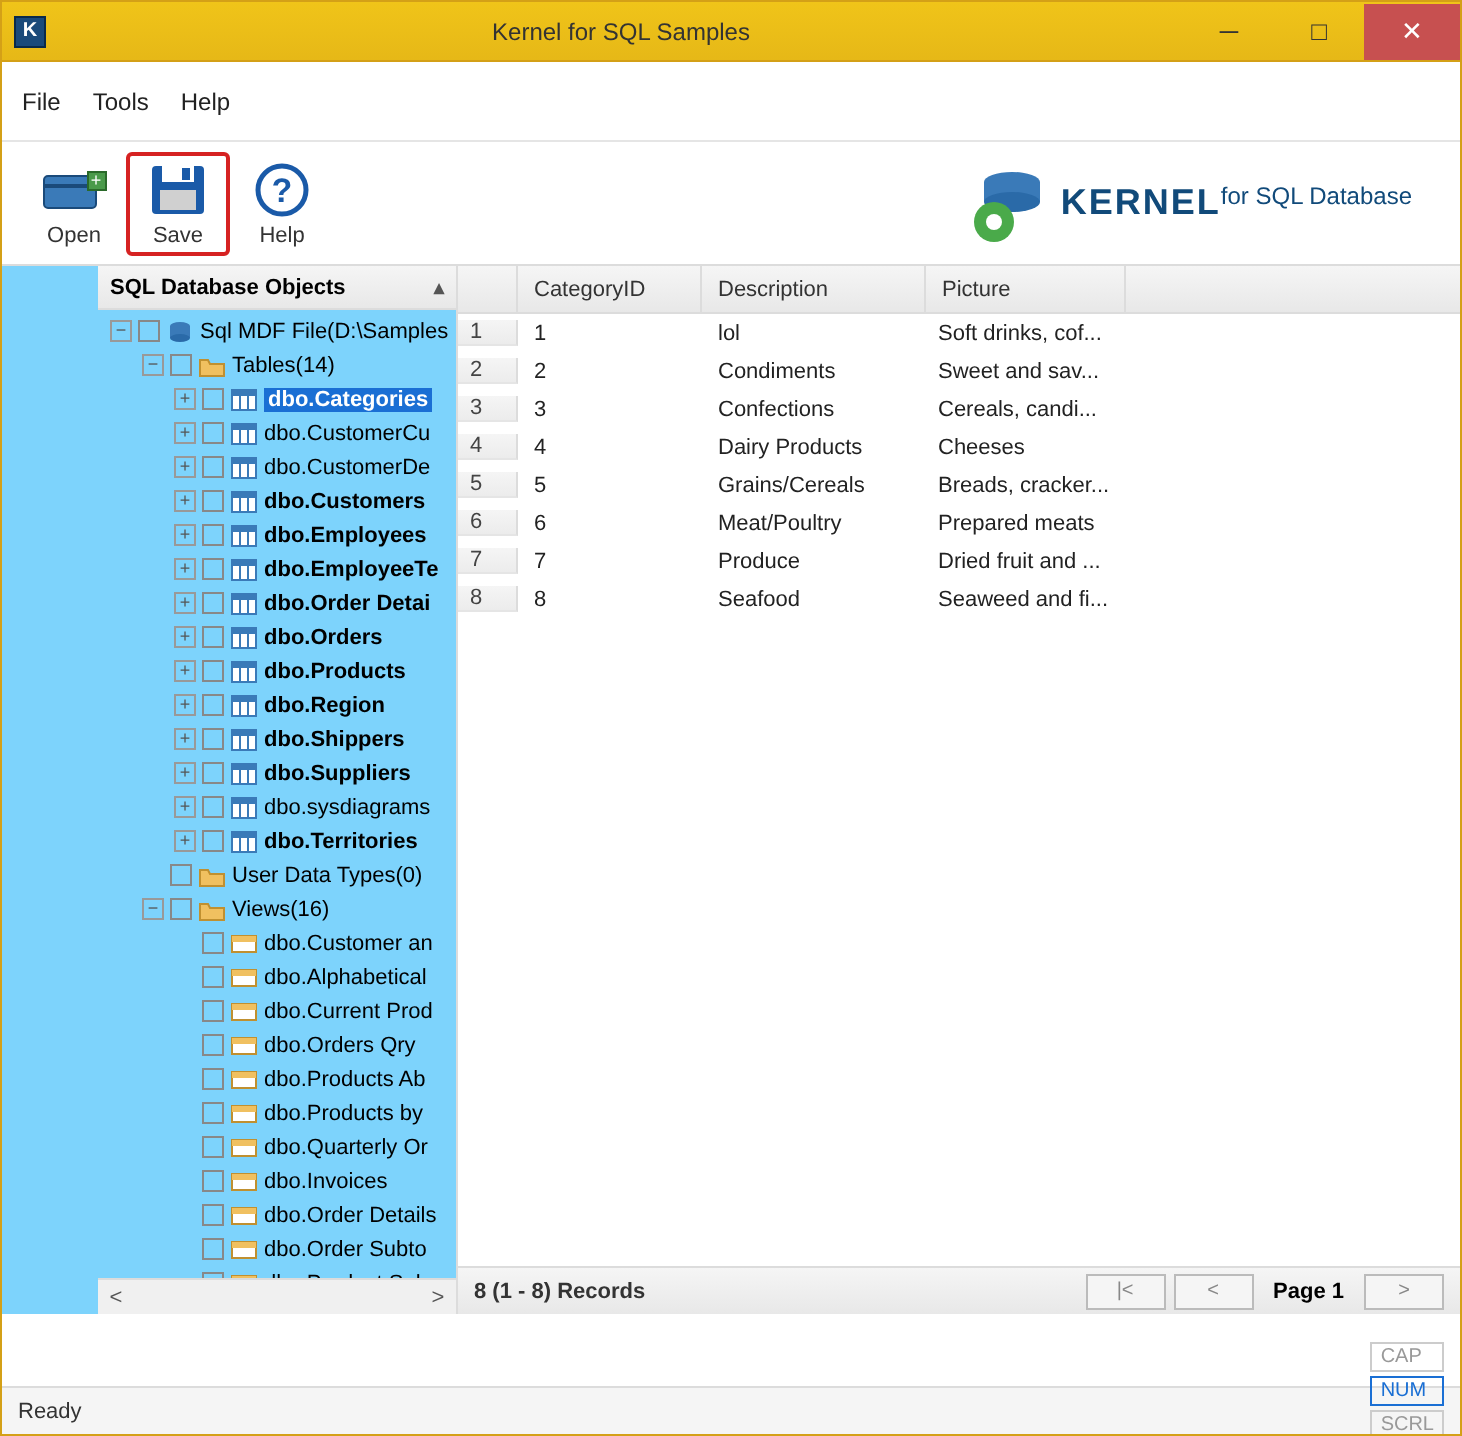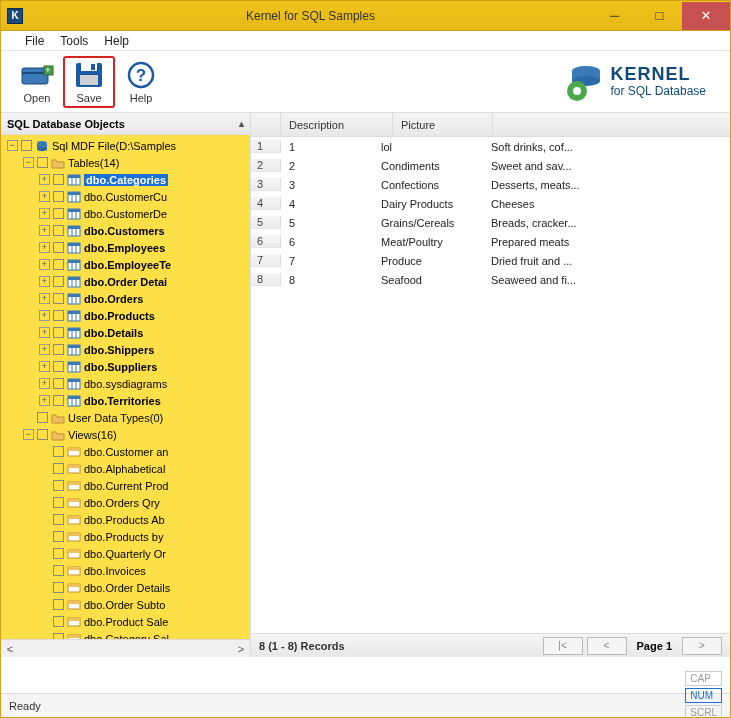--- a/index.html
+++ b/index.html
@@ -3,33 +3,33 @@
 <meta charset="utf-8">
 <style>
 * { margin: 0; padding: 0; box-sizing: border-box; font-family: "Segoe UI", Tahoma, sans-serif; }
 body { width: 731px; height: 718px; background: #fff; display: flex; flex-direction: column; border: 1px solid #d4a017; }
 .titlebar { height: 30px; background: linear-gradient(#f0c419,#e6b817); display: flex; align-items: center; border-bottom: 1px solid #d4a017; }
 .titlebar .app-icon { width: 16px; height: 16px; margin: 0 6px; background: #1a4a7a; color: #fff; font-size: 10px; font-weight: bold; display: flex; align-items: center; justify-content: center; border: 1px solid #0a2a4a; }
 .titlebar .title { flex: 1; text-align: center; font-size: 12px; color: #333; }
 .titlebar .winbtns { display: flex; }
 .titlebar .winbtn { width: 45px; height: 28px; display: flex; align-items: center; justify-content: center; font-size: 13px; color: #333; cursor: pointer; }
 .titlebar .winbtn.close { background: #c75050; color: #fff; width: 48px; }
-.menubar { height: 20px; display: flex; align-items: center; padding: 0 24px; font-size: 12px; background: #fff; border-bottom: 1px solid #e5e5e5; }
+.menubar { height: 40px; display: flex; align-items: center; padding: 0 10px; font-size: 12px; background: #fff; border-bottom: 1px solid #e5e5e5; }
 .menubar .menuitem { margin-right: 16px; cursor: pointer; color: #222; }
 .toolbar { height: 62px; display: flex; align-items: center; padding: 2px 10px; background: #fff; border-bottom: 1px solid #dcdcdc; }
 .toolbtn { width: 52px; display: flex; flex-direction: column; align-items: center; cursor: pointer; font-size: 11px; color: #333; padding: 2px; }
 .toolbtn .ticon { width: 34px; height: 30px; display: flex; align-items: center; justify-content: center; margin-bottom: 2px; }
 .toolbtn.save-hl { border: 2px solid #d62222; border-radius: 3px; }
 .brand { margin-left: auto; display: flex; align-items: center; padding-right: 14px; }
 .brand .gear { width: 42px; height: 42px; margin-right: 6px; }
-.brand .btxt { display: flex; flex-direction: column; line-height: 1.1; }
+.brand .btxt { display: flex; flex-direction: row; line-height: 1.1; }
 .brand .btxt .b1 { font-size: 18px; font-weight: bold; color: #114a7a; letter-spacing: 1px; }
 .brand .btxt .b2 { font-size: 12px; color: #114a7a; text-align: right; }
 .mainarea { flex: 1; display: flex; min-height: 0; }
-.sidebar { width: 250px; border-right: 1px solid #dcdcdc; display: flex; flex-direction: column; background: #fde047; }
+.sidebar { width: 228px; border-right: 1px solid #dcdcdc; display: flex; flex-direction: column; background: #7dd3fc; padding-left: 48px; }
 .sidebar .shdr { height: 22px; background: linear-gradient(#f5f5f5,#e8e8e8); font-size: 11px; font-weight: bold; padding: 4px 6px; border-bottom: 1px solid #dcdcdc; display: flex; align-items: center; }
 .sidebar .shdr .sort { margin-left: auto; font-size: 10px; color: #555; }
 .tree { flex: 1; overflow: hidden; font-size: 11px; padding: 2px 0; }
 .tree .node { display: flex; align-items: center; height: 17px; white-space: nowrap; cursor: pointer; }
 .tree .exp { width: 11px; height: 11px; border: 1px solid #999; font-size: 9px; line-height: 9px; text-align: center; margin-right: 3px; color: #555; flex-shrink: 0; }
 .tree .noexp { width: 11px; margin-right: 3px; flex-shrink: 0; }
 .tree .cb { width: 11px; height: 11px; border: 1px solid #888; margin-right: 3px; flex-shrink: 0; }
 .tree .nicon { width: 14px; height: 12px; margin-right: 3px; flex-shrink: 0; display: flex; align-items: center; justify-content: center; }
 .tree .nlabel { color: #000; }
 .tree .nlabel.bold { font-weight: bold; }
@@ -282,21 +282,21 @@
           <span class="exp">+</span>
           <span class="cb"></span>
           <span class="nicon">
             <svg width="14" height="12">
               <rect x="1" y="1" width="12" height="10" fill="#fff" stroke="#3a7ab8"></rect>
               <rect x="1" y="1" width="12" height="3" fill="#3a7ab8"></rect>
               <line x1="5" y1="1" x2="5" y2="11" stroke="#3a7ab8"></line>
               <line x1="9" y1="1" x2="9" y2="11" stroke="#3a7ab8"></line>
             </svg>
           </span>
-          <span class="nlabel bold">dbo.Details</span>
+          <span class="nlabel bold">dbo.Region</span>
         </div>
         <div class="node pad2">
           <span class="exp">+</span>
           <span class="cb"></span>
           <span class="nicon">
             <svg width="14" height="12">
               <rect x="1" y="1" width="12" height="10" fill="#fff" stroke="#3a7ab8"></rect>
               <rect x="1" y="1" width="12" height="3" fill="#3a7ab8"></rect>
               <line x1="5" y1="1" x2="5" y2="11" stroke="#3a7ab8"></line>
               <line x1="9" y1="1" x2="9" y2="11" stroke="#3a7ab8"></line>
@@ -499,20 +499,21 @@
     <div class="hscroll">
       <div class="arr">&lt;</div>
       <div class="track"></div>
       <div class="arr">&gt;</div>
     </div>
   </div>
 
   <div class="gridwrap">
     <div class="gridhdr">
       <div class="col c0"></div>
+      <div class="col c1">CategoryID</div>
       <div class="col c3">Description</div>
       <div class="col c4">Picture</div>
     </div>
     <div class="gridbody" id="gridbody">
         <div class="row">
           <div class="rownum">1</div>
           <div class="cell c1">1</div>
           <div class="cell c2">lol</div>
           <div class="cell c3">Soft drinks, cof...</div>
           <div class="cell c4"><binary data=""></binary></div>
@@ -521,21 +522,21 @@
           <div class="rownum">2</div>
           <div class="cell c1">2</div>
           <div class="cell c2">Condiments</div>
           <div class="cell c3">Sweet and sav...</div>
           <div class="cell c4"><binary data=""></binary></div>
         </div>
         <div class="row">
           <div class="rownum">3</div>
           <div class="cell c1">3</div>
           <div class="cell c2">Confections</div>
-          <div class="cell c3">Desserts, meats...</div>
+          <div class="cell c3">Cereals, candi...</div>
           <div class="cell c4"><binary data=""></binary></div>
         </div>
         <div class="row">
           <div class="rownum">4</div>
           <div class="cell c1">4</div>
           <div class="cell c2">Dairy Products</div>
           <div class="cell c3">Cheeses</div>
           <div class="cell c4"><binary data=""></binary></div>
         </div>
         <div class="row">

